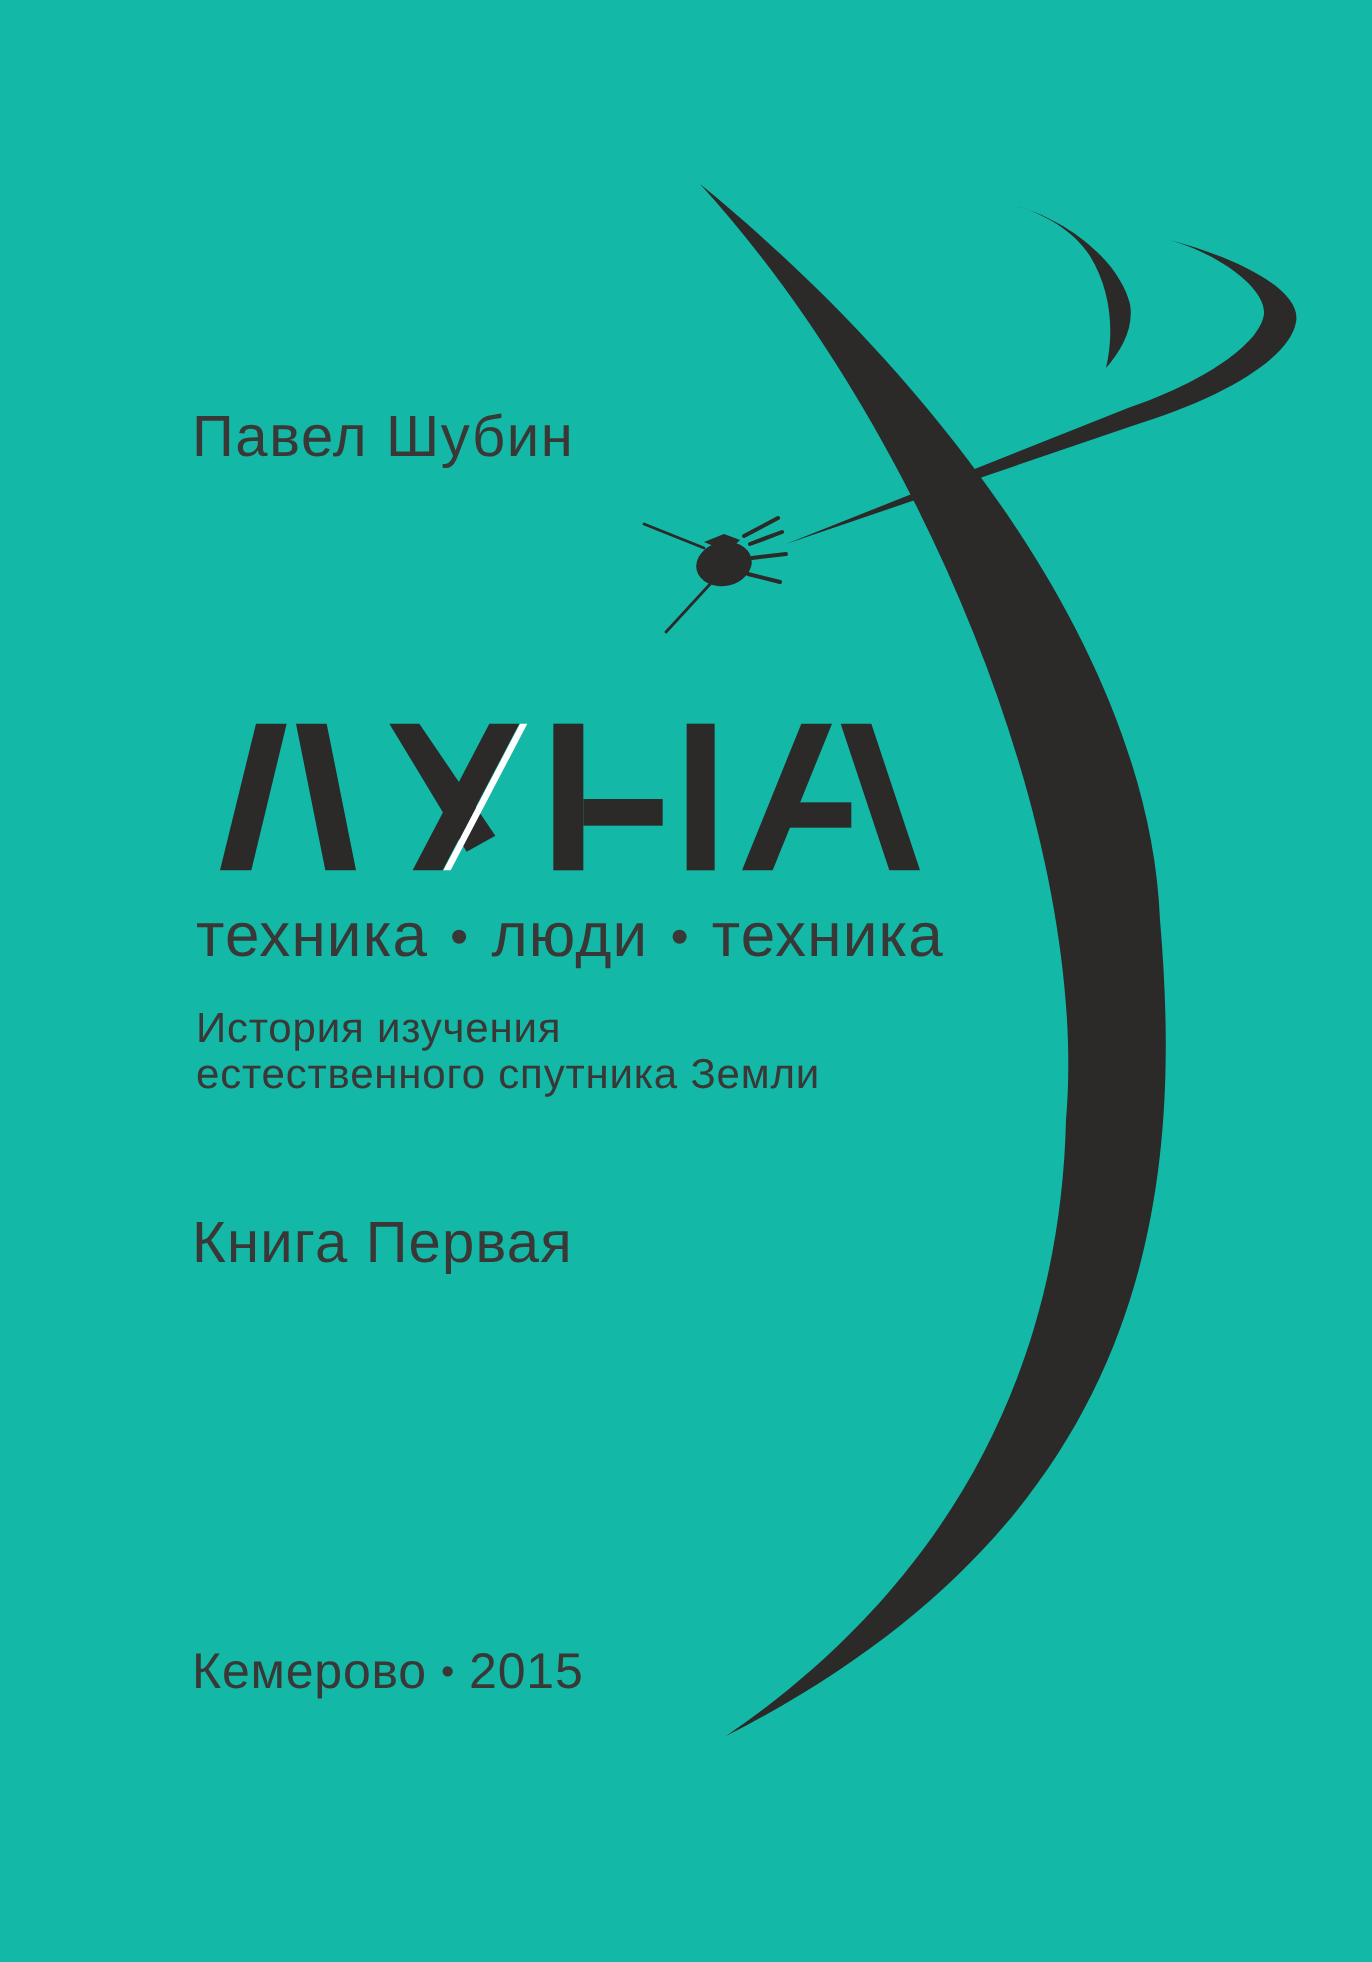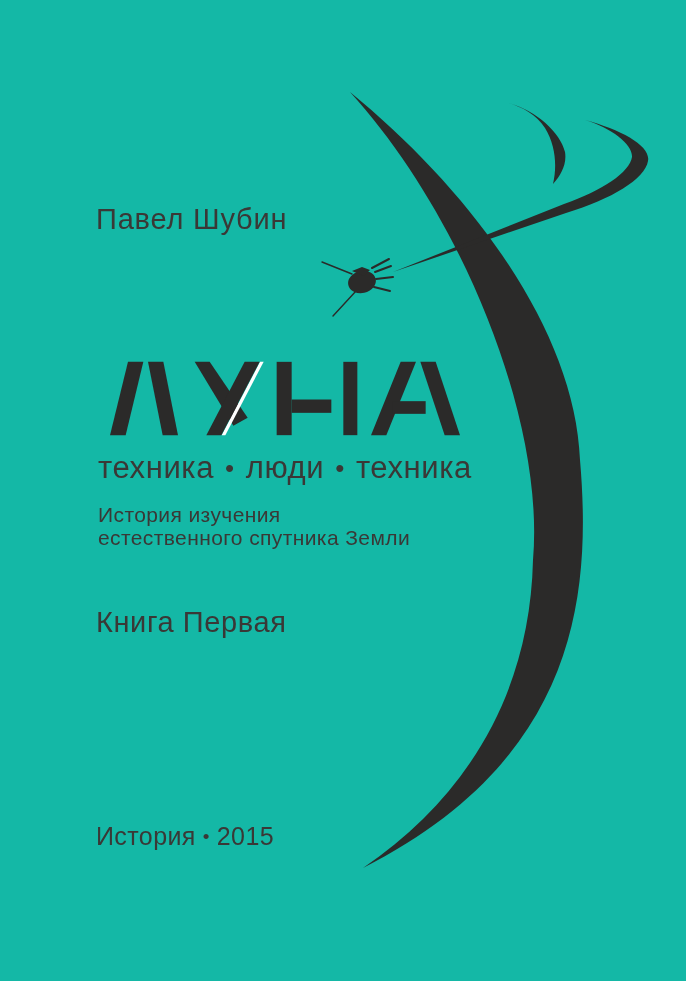--- a/index.html
+++ b/index.html
@@ -163,16 +163,16 @@
   </div>
 
   <div class="txt subtitle">
     <div>История изучения</div>
     <div>естественного спутника Земли</div>
   </div>
 
   <div class="txt edition">Книга Первая</div>
 
   <div class="txt imprint">
-    <span>История</span><span class="bullet">•</span><span>2015</span>
+    <span>Кемерово</span><span class="bullet">•</span><span>2015</span>
   </div>
 
 </div>
 
 </body></html>

